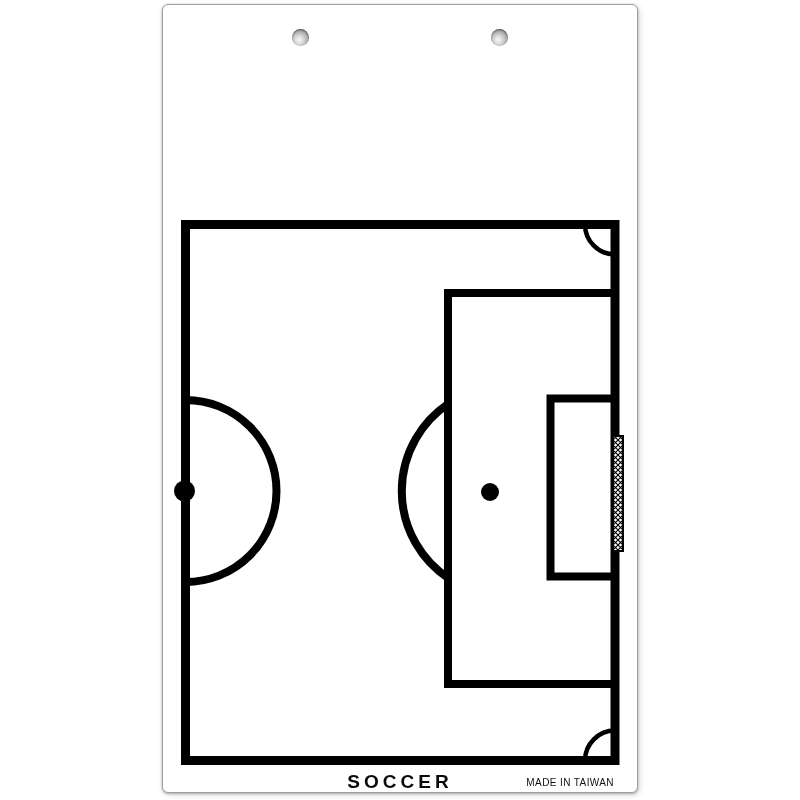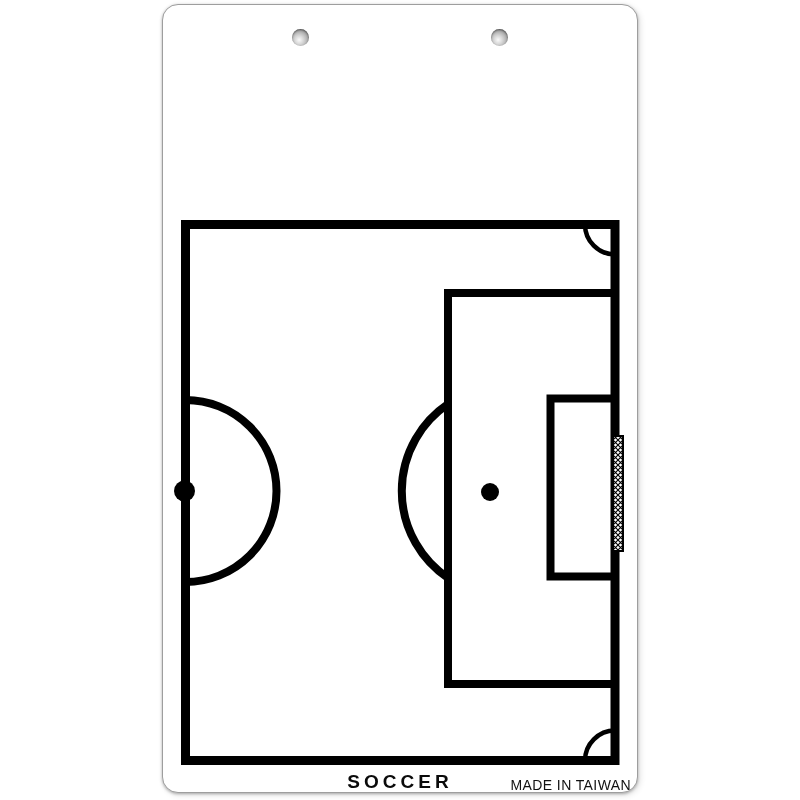--- a/index.html
+++ b/index.html
@@ -14,21 +14,21 @@
   }
   .board {
     position: absolute;
     left: 162px;
     top: 4px;
     width: 476px;
     height: 789px;
     box-sizing: border-box;
     background: #ffffff;
     border: 1px solid #9e9e9e;
-    border-radius: 16px;
+    border-radius: 6px;
     box-shadow: 0 1px 3px rgba(0,0,0,0.28), 2px 2px 6px rgba(0,0,0,0.12);
   }
   .hole {
     position: absolute;
     top: 24px;
     width: 17px;
     height: 17px;
     border-radius: 50%;
     background: radial-gradient(circle at 42% 64%, #fafafa 0%, #d6d6d6 30%, #a9a9a9 62%, #5e5e5e 100%);
     box-shadow: inset 0 1px 2px rgba(0,0,0,0.45);
@@ -56,23 +56,23 @@
     right: 0;
     top: 766px;
     text-align: center;
     font-size: 19px;
     font-weight: bold;
     letter-spacing: 4px;
     color: #0a0a0a;
   }
   .origin-label {
     position: absolute;
-    right: 6px;
+    right: 23px;
     top: 772px;
-    font-size: 14px;
+    font-size: 10px;
     font-weight: normal;
     letter-spacing: 0.4px;
     color: #111111;
   }
 </style>
 </head>
 <body>
 
 <div class="board">
 

